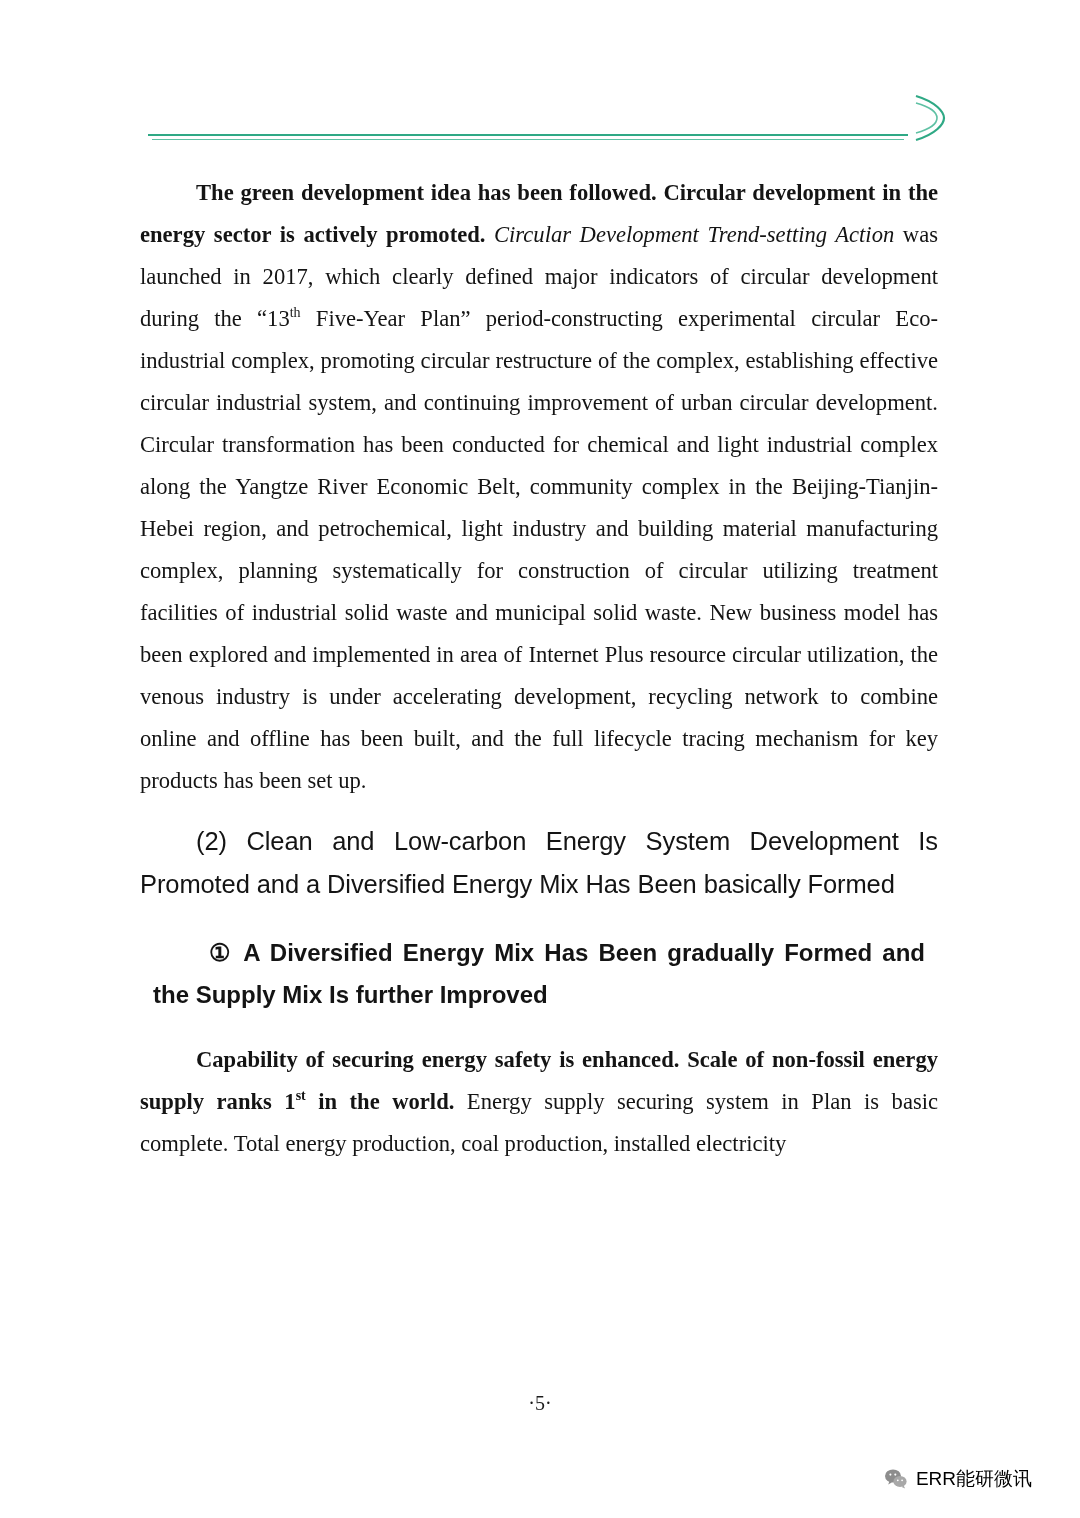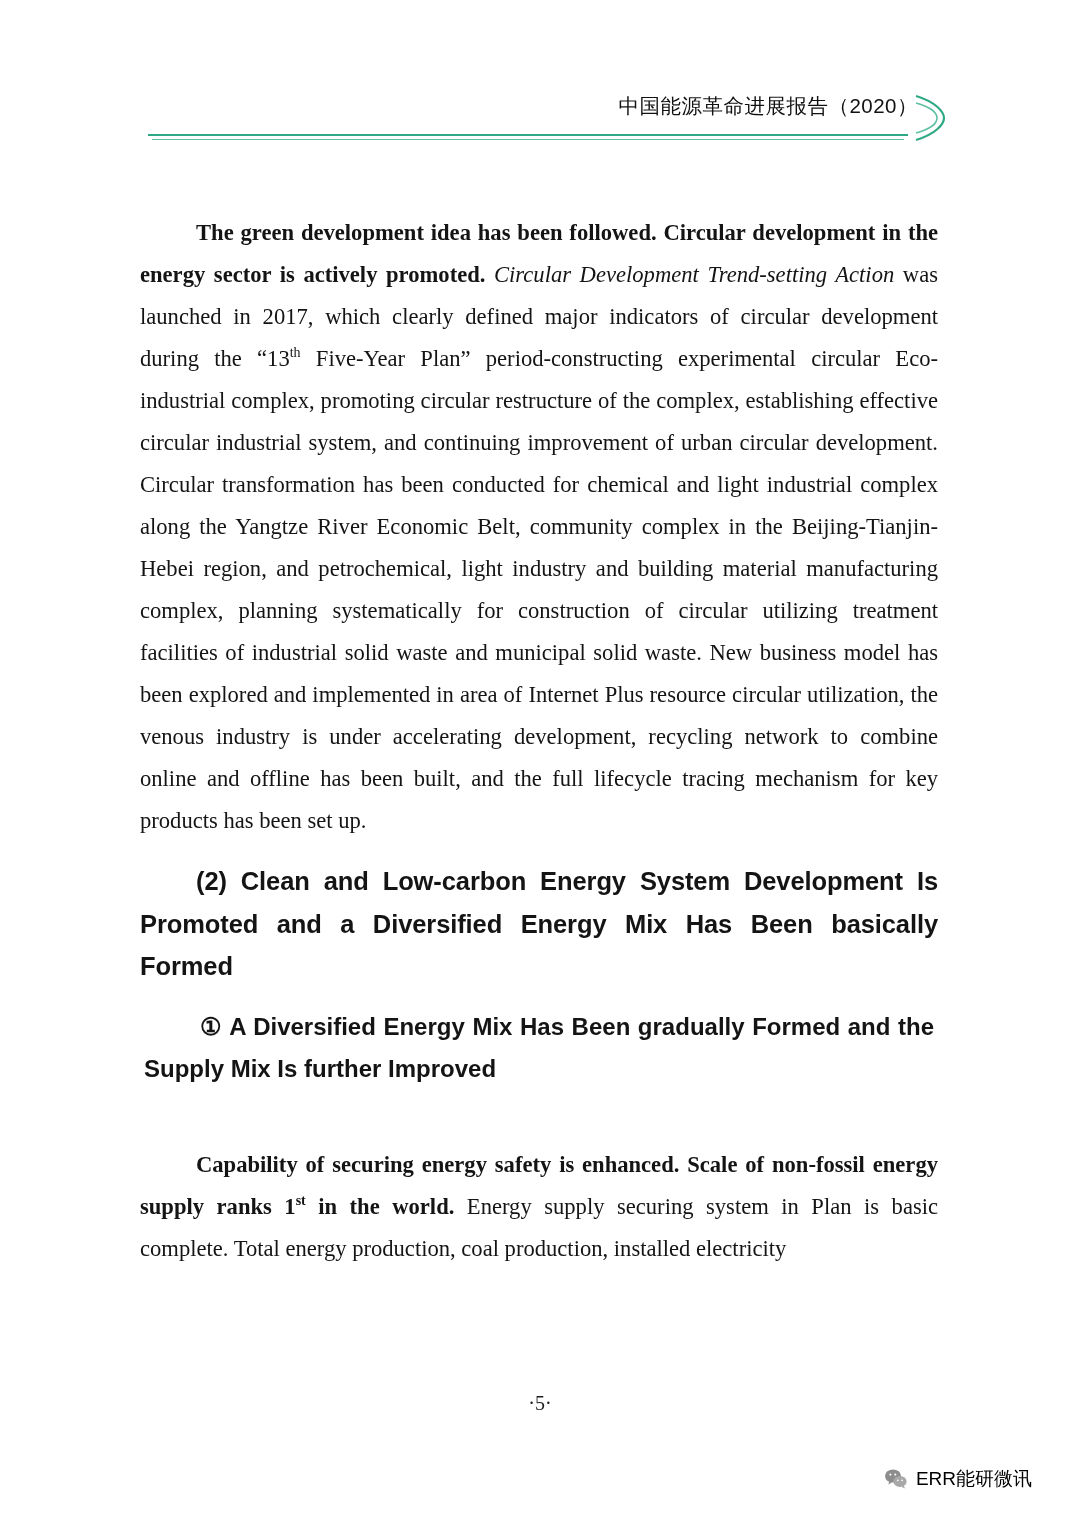--- a/index.html
+++ b/index.html
@@ -74,43 +74,42 @@
   p {
     margin: 0;
     font-size: 22.6px;
     line-height: 42px;
     text-align: justify;
     text-justify: inter-word;
     hyphens: none;
   }
   p.indent {
     text-indent: 56px;
-    margin-top: 40px;
   }
   .b { font-weight: bold; }
   .i { font-style: italic; }
   sup {
     font-size: 0.62em;
     vertical-align: super;
     line-height: 0;
   }
 
   
   .h-sub {
     margin: 0;
     font-family: "Liberation Sans", sans-serif;
-    font-weight: bold;
+    font-weight: normal;
     font-size: 25.5px;
     line-height: 42.5px;
     text-align: justify;
     text-indent: 56px;
     letter-spacing: -0.1px;
   }
   .h-item {
-    margin: 4px;
+    margin: 13px;
     font-family: "Liberation Sans", sans-serif;
     font-size: 24px;
     line-height: 42px;
     text-align: justify;
     text-indent: 56px;
   }
   .sp-10 { height: 10px; }
   .sp-14 { height: 14px; }
   .sp-18 { height: 18px; }
 
@@ -144,21 +143,20 @@
     height: 24px;
     display: inline-block;
   }
 </style>
 </head>
 <body>
 
 <div class="page">
 
   <div class="header">
-    <div class="header-title">中国能源革命进展报告（2020）</div>
     <div class="header-rule"></div>
     <div class="header-rule second"></div>
     <svg class="header-curl" viewBox="0 0 34 48" xmlns="http://www.w3.org/2000/svg">
       <path d="M2 2 C 22 8, 30 18, 30 24 C 30 30, 22 40, 2 46" fill="none" stroke="#2fa985" stroke-width="2.2"></path>
       <path d="M2 9 C 17 13, 23 19, 23 24 C 23 29, 17 35, 2 39" fill="none" stroke="#5fc1a4" stroke-width="1.6"></path>
     </svg>
   </div>
 
   <div class="content">
 

